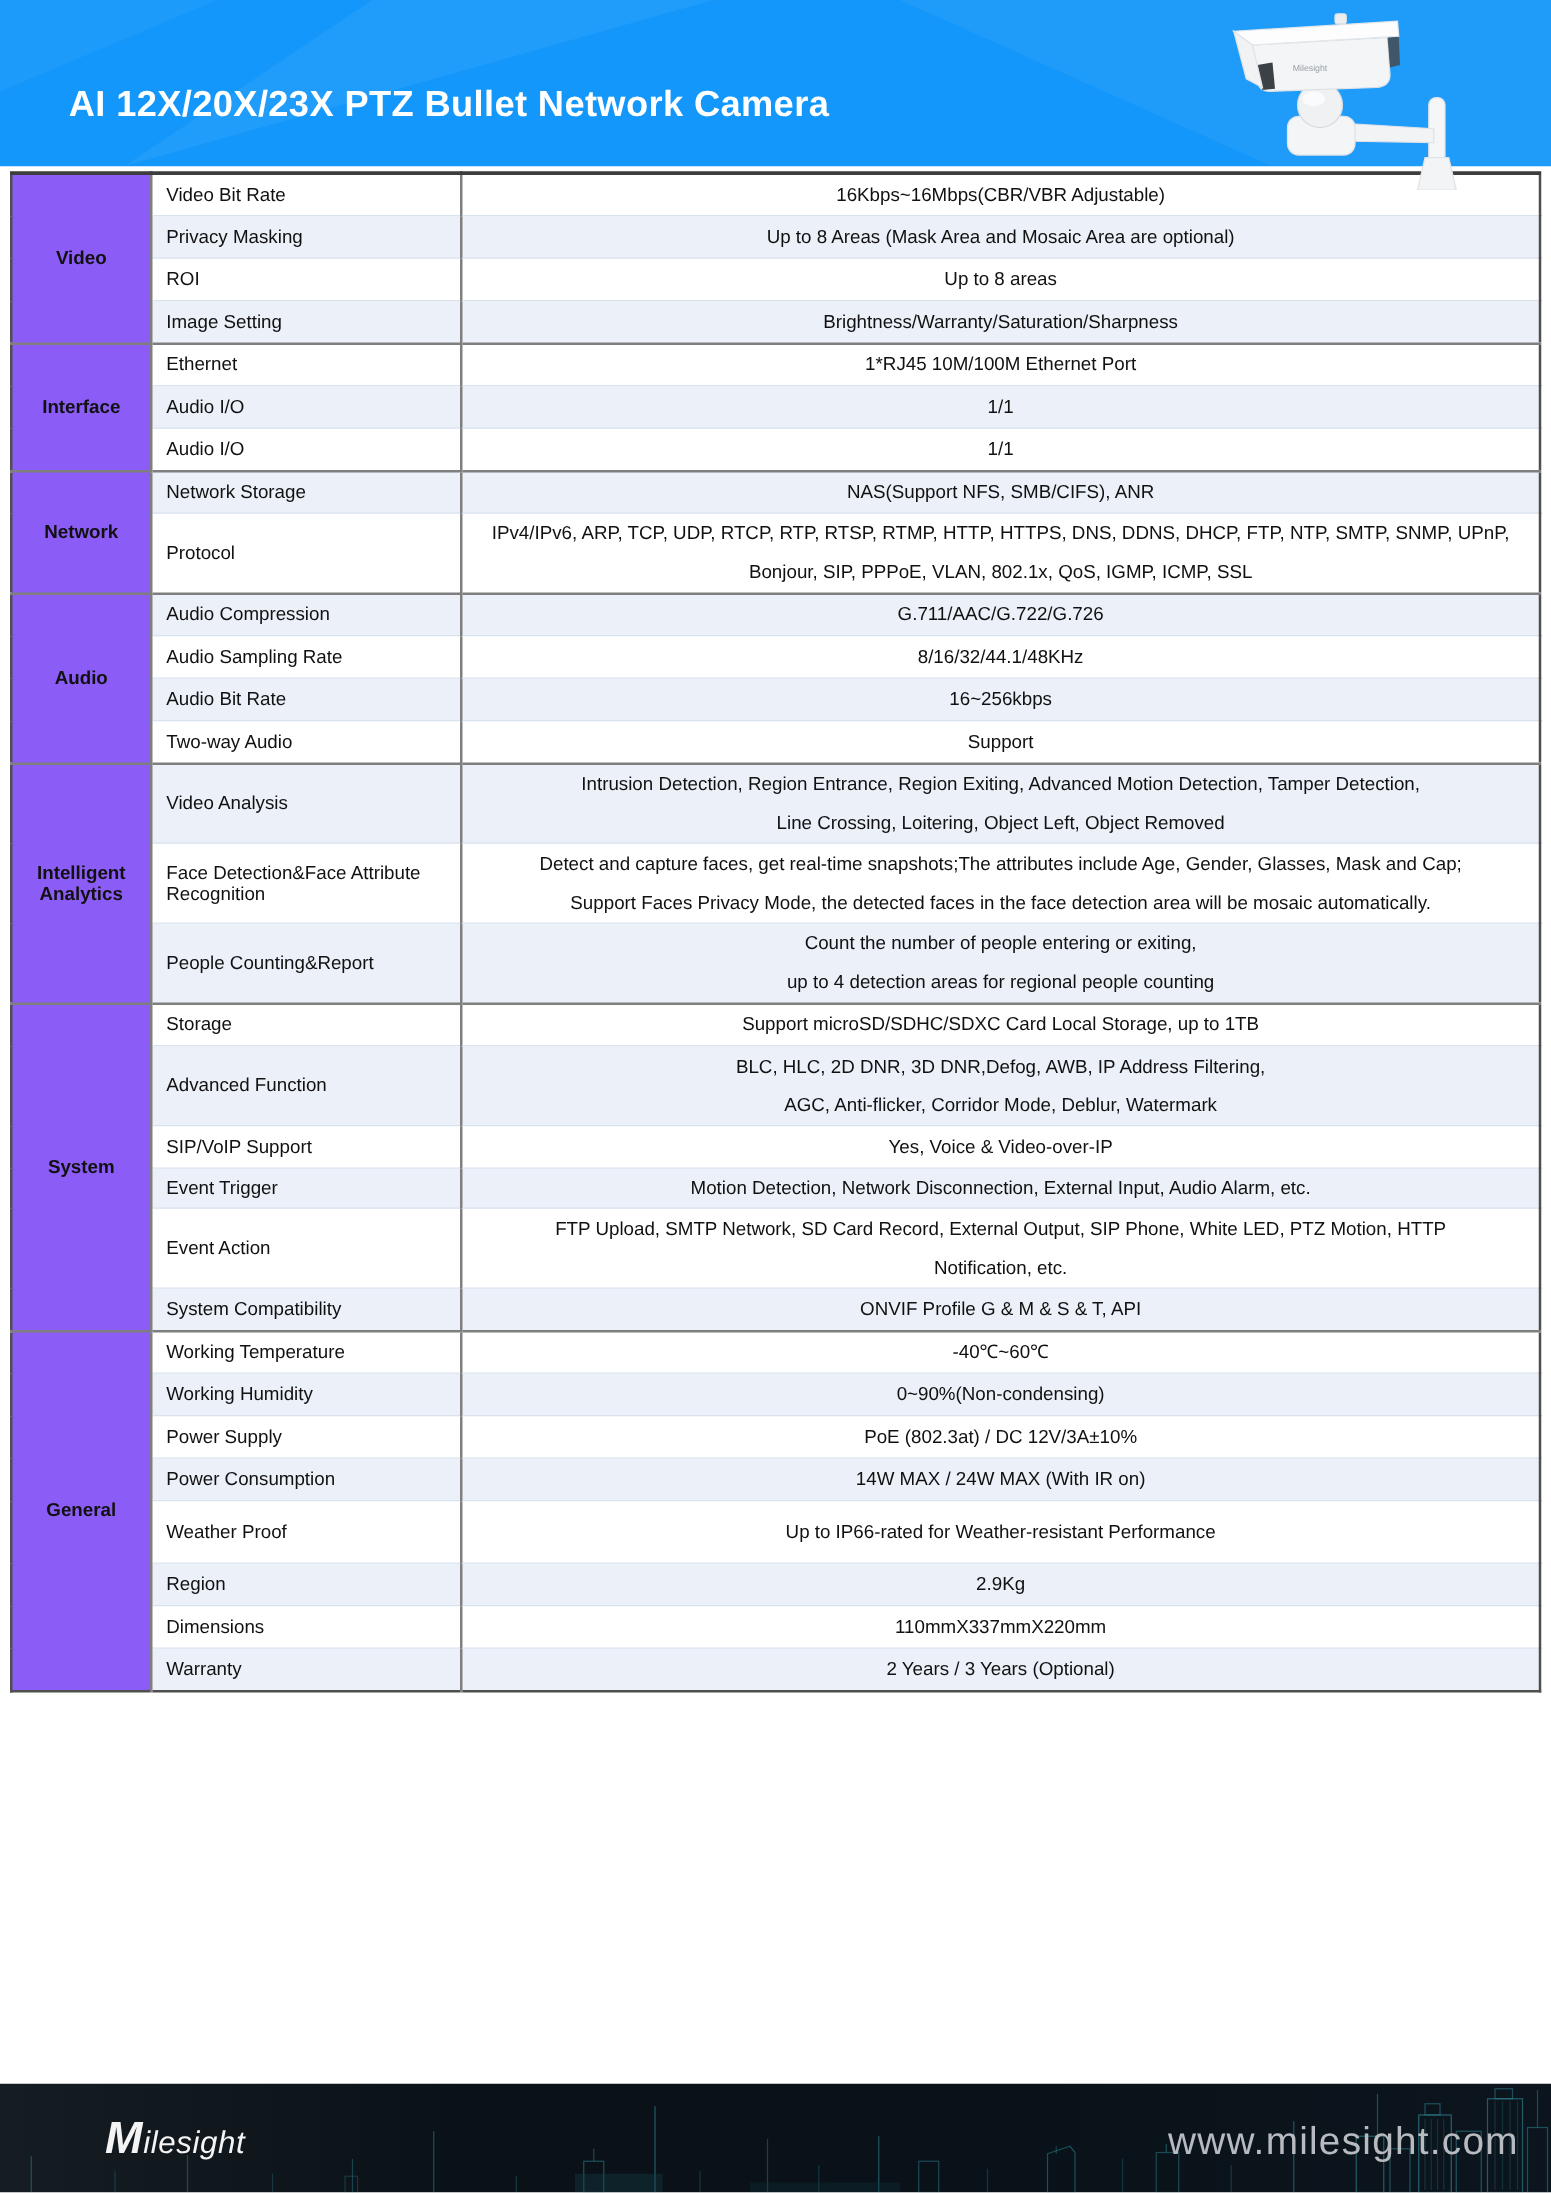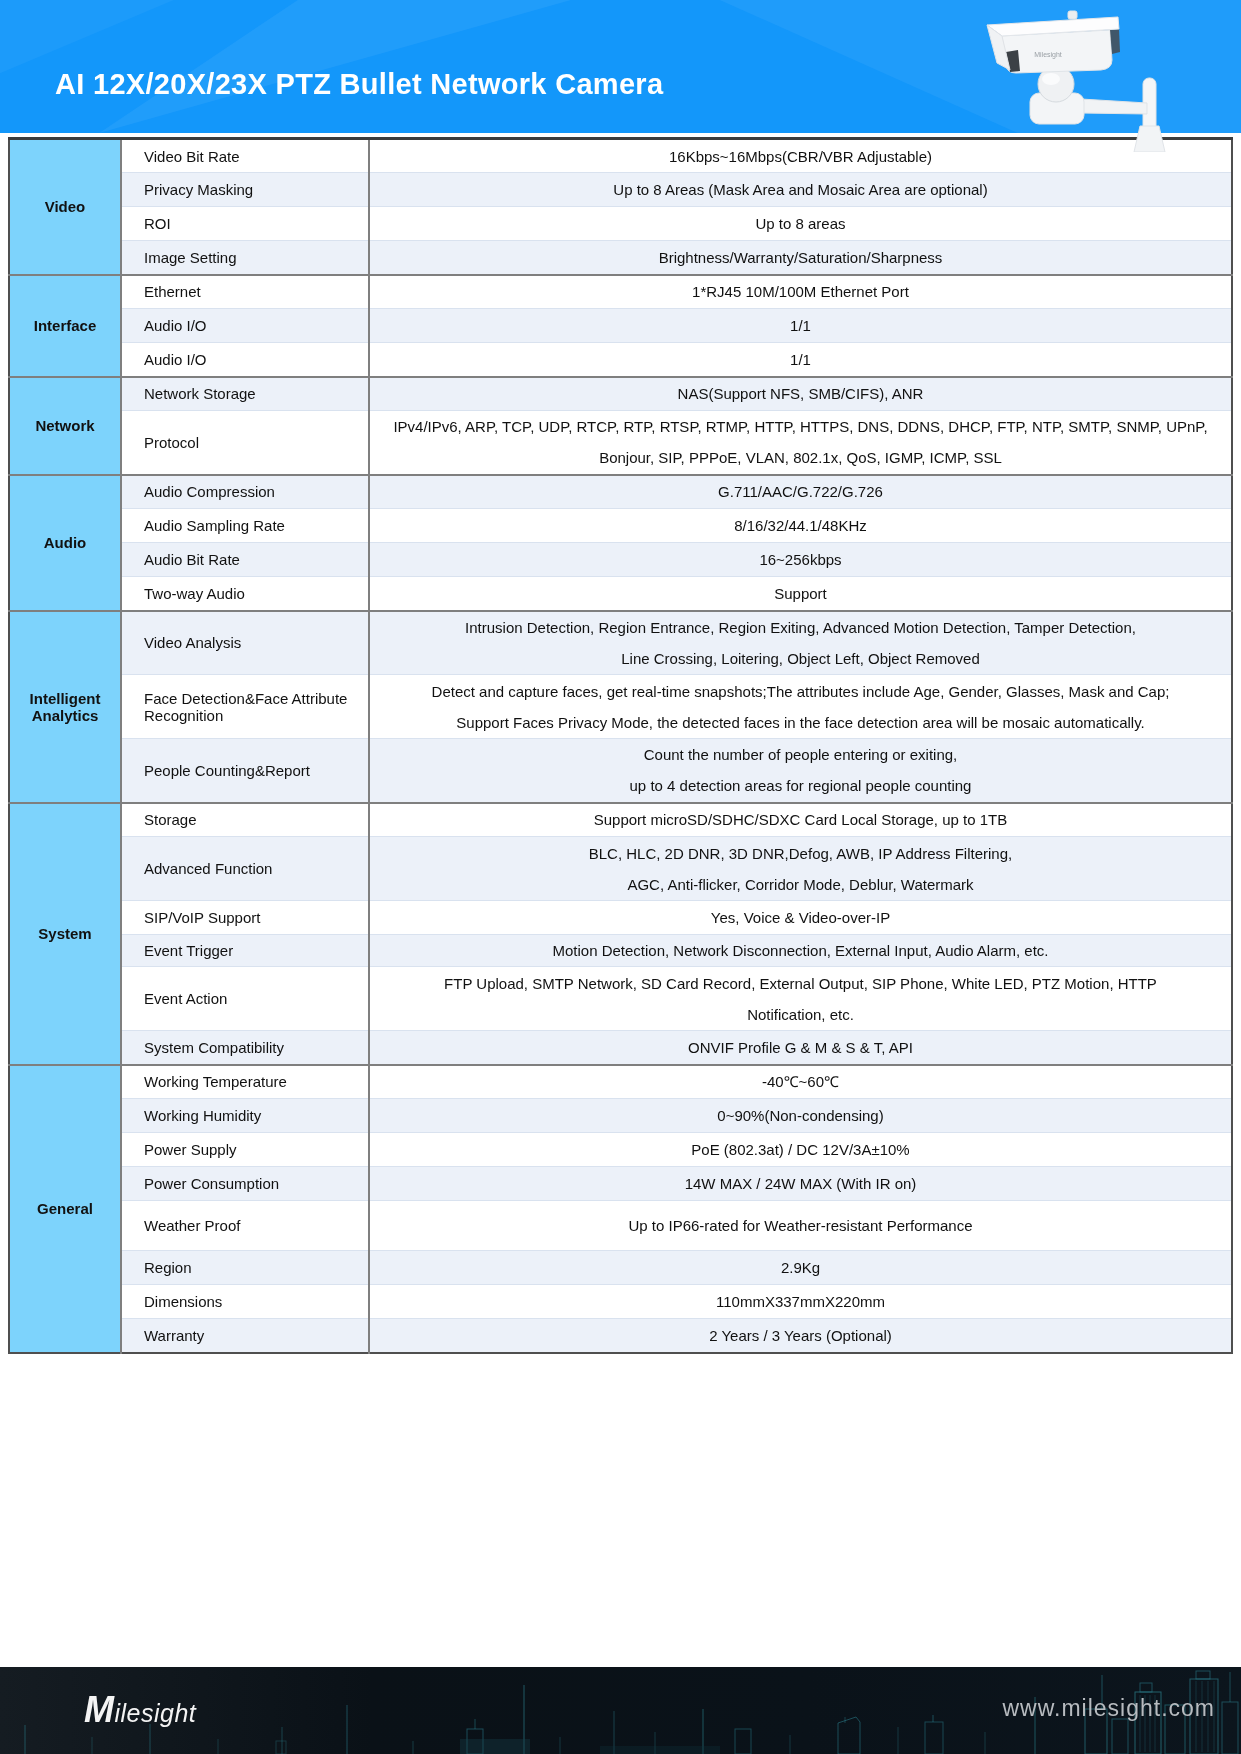--- a/index.html
+++ b/index.html
@@ -24,45 +24,45 @@
   .camera-wrap { position:absolute; left:860px; top:0; width:380px; height:152px; z-index:6; pointer-events:none; }
 
   
   table.spec {
     position:absolute; left:8px; top:137px; width:1225px;
     border-collapse:collapse; table-layout:fixed;
     border:2px solid #4f4f4f; border-top:3px solid #3d3d3d;
   }
   table.spec td { font-size:15px; color:#111; vertical-align:middle; }
   td.cat {
-    font-weight:700; font-size:16px; text-align:center; background:#7dd3fc;
+    font-weight:700; font-size:16px; text-align:center; background:#8b5cf6;
     border-right:2px solid #7f7f7f; color:#141414; padding:0 6px;
   }
-  td.param { text-align:left; padding-left:22px; border-right:2px solid #7f7f7f; background:#ffffff; }
+  td.param { text-align:left; padding-left:11px; border-right:2px solid #7f7f7f; background:#ffffff; }
   td.value { text-align:center; background:#ffffff; padding:0 8px; }
   tr.alt td.param, tr.alt td.value { background:#ecf1f9; }
   tr:not(.sec-start) td.param, tr:not(.sec-start) td.value { border-top:1px solid #d9e2ef; }
   tr.sec-start td { border-top:2px solid #7f7f7f; }
   td.value div { line-height:31px; }
 
   
   .footer {
     position:absolute; left:0; top:1667px; width:1241px; height:87px;
     background:linear-gradient(90deg,#151c22 0%, #0a1117 30%, #0a1219 65%, #0c151d 100%);
     overflow:hidden;
   }
   .footer svg { position:absolute; left:0; top:0; }
   .brand {
     position:absolute; left:84px; top:22px; display:block;
     color:#f4f4f4; font-style:italic; font-size:25px; letter-spacing:0.5px; z-index:2;
   }
   .brand::first-letter { font-size:36px; font-weight:600; }
   .website {
     position:absolute; right:26px; top:28px; color:#b7bbbf;
-    font-size:23px; letter-spacing:1px; z-index:2;
+    font-size:31px; letter-spacing:1px; z-index:2;
   }
 </style>
 </head>
 <body>
 
 <div class="banner">
   <div class="poly poly1"></div>
   <div class="poly poly2"></div>
   <div class="poly poly3"></div>
   <div class="page-title">AI 12X/20X/23X PTZ Bullet Network Camera</div>

